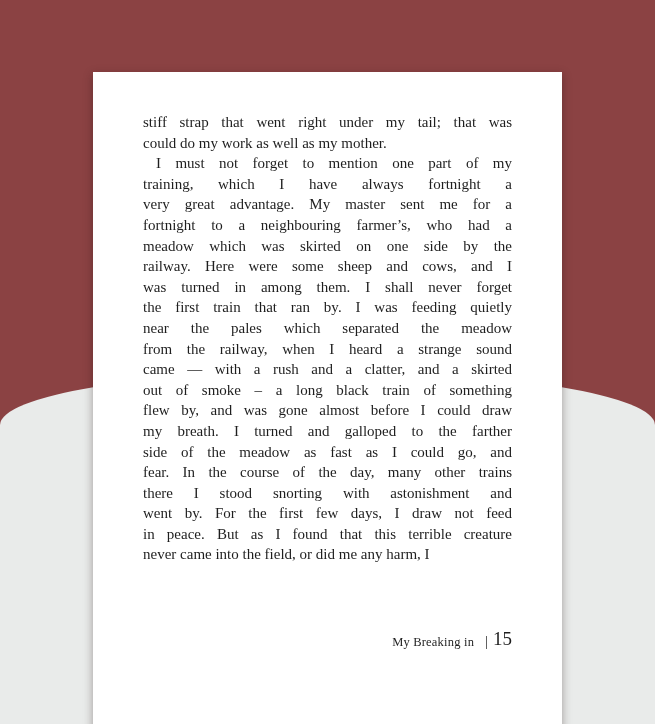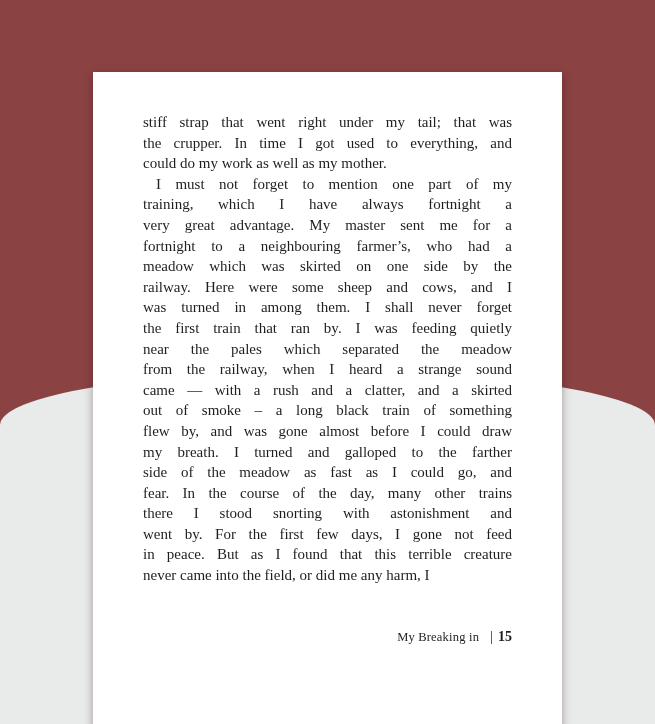--- a/index.html
+++ b/index.html
@@ -40,54 +40,53 @@
   .para.indent .line:first-child { padding-left: 13px; }
   .footer {
     position: absolute;
     top: 556px; right: 50px;
     display: flex;
     align-items: flex-end;
     color: #1E1E1E;
   }
   .footer .chapter { font-size: 12.5px; letter-spacing: 0.2px; }
   .footer .sep { font-size: 14.5px; margin: 0 5px 0 11px; font-weight: 400; }
-  .footer .num { font-size: 14px; font-weight: 700; }
+  .footer .num { font-size: 19px; font-weight: 400; }
 </style>
 </head>
 <body>
 
 <div class="dome"></div>
 
 <div class="page">
   <div class="text-block">
 
   <div class="para">
         <div class="line">stiff strap that went right under my tail; that was</div>
-        <div class="line">the crupper. In time I got used to everything, and</div>
         <div class="line last">could do my work as well as my mother.</div>
       </div>
       <div class="para indent">
         <div class="line">I must not forget to mention one part of my</div>
         <div class="line">training, which I have always fortnight a</div>
         <div class="line">very great advantage. My master sent me for a</div>
         <div class="line">fortnight to a neighbouring farmer’s, who had a</div>
         <div class="line">meadow which was skirted on one side by the</div>
         <div class="line">railway. Here were some sheep and cows, and I</div>
         <div class="line">was turned in among them. I shall never forget</div>
         <div class="line">the first train that ran by. I was feeding quietly</div>
         <div class="line">near the pales which separated the meadow</div>
         <div class="line">from the railway, when I heard a strange sound</div>
         <div class="line">came — with a rush and a clatter, and a skirted</div>
         <div class="line">out of smoke – a long black train of something</div>
         <div class="line">flew by, and was gone almost before I could draw</div>
         <div class="line">my breath. I turned and galloped to the farther</div>
         <div class="line">side of the meadow as fast as I could go, and</div>
         <div class="line">fear. In the course of the day, many other trains</div>
         <div class="line">there I stood snorting with astonishment and</div>
-        <div class="line">went by. For the first few days, I gone not feed</div>
+        <div class="line">went by. For the first few days, I draw not feed</div>
         <div class="line">in peace. But as I found that this terrible creature</div>
         <div class="line last">never came into the field, or did me any harm, I</div>
       </div>
     </div>
   <div class="footer">
     <span class="chapter">My Breaking in</span>
     <span class="sep">|</span>
     <span class="num">15</span>
   </div>
 </div>

